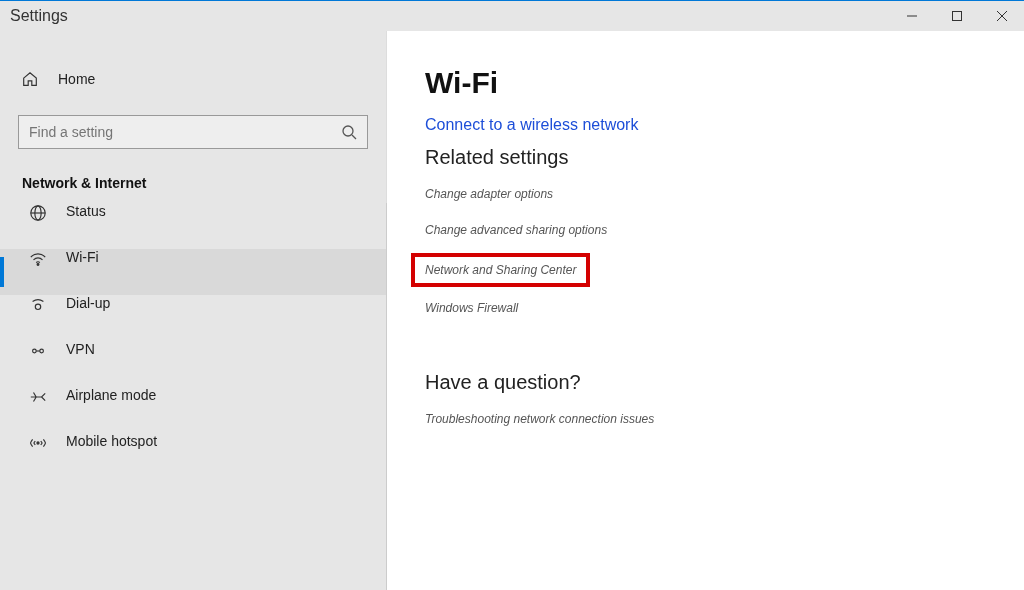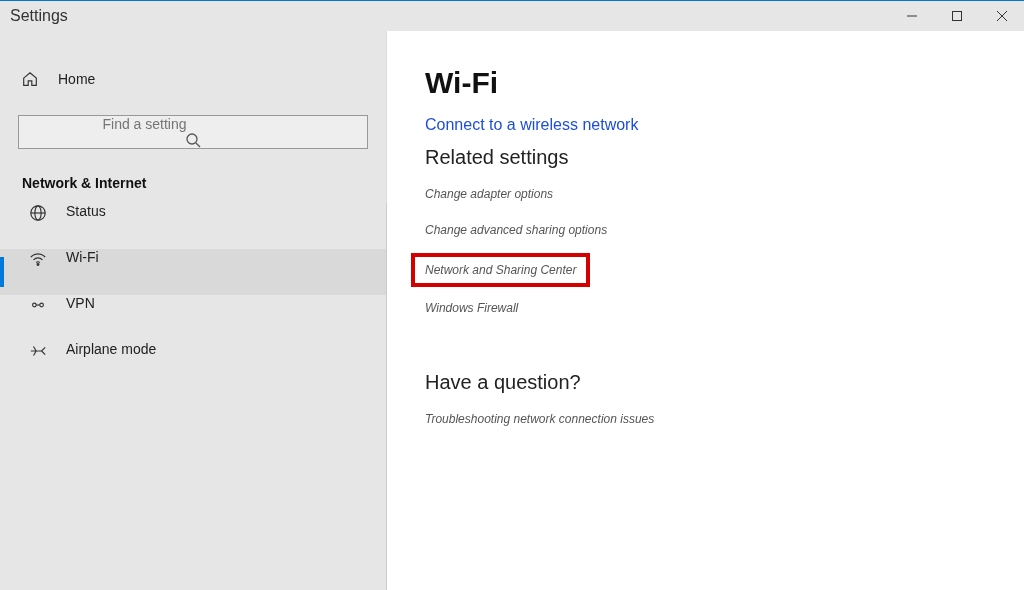--- a/index.html
+++ b/index.html
@@ -9,21 +9,21 @@
 .titlebar .title { font-size: 16px; padding-left: 10px; color: #333; flex: 0 0 auto; }
 .titlebar .spacer { flex: 1; }
 .titlebar .winbtn { width: 45px; height: 30px; display: flex; align-items: center; justify-content: center; color: #333; font-size: 10px; cursor: default; }
 .titlebar .winbtn svg { width: 10px; height: 10px; stroke: #333; stroke-width: 1; fill: none; }
 .body { flex: 1; display: flex; min-height: 0; }
 .sidebar { width: 387px; background: #e6e6e6; display: flex; flex-direction: column; padding-top: 25px; border-right: 1px solid #ddd; }
 .side-row { display: flex; align-items: center; height: 45px; padding-left: 20px; gap: 18px; cursor: default; }
 .side-row .icon { width: 20px; height: 20px; display: flex; align-items: center; justify-content: center; color: #333; }
 .side-row .icon svg { width: 18px; height: 18px; stroke: #333; stroke-width: 1.3; fill: none; }
 .side-row .label { font-size: 14px; color: #222; }
-.searchwrap { margin: 14px 18px 10px 18px; height: 34px; border: 1px solid #999; background: #eee; display: flex; align-items: center; padding: 0 10px; flex-direction: column; }
+.searchwrap { margin: 14px 18px 10px 18px; height: 34px; border: 1px solid #999; background: #eee; display: flex; align-items: center; padding: 0 10px; }
 .searchwrap input { flex: 1; border: none; background: transparent; outline: none; font-size: 14px; color: #444; }
 .searchwrap .sicon { width: 16px; height: 16px; }
 .searchwrap .sicon svg { width: 16px; height: 16px; stroke: #555; stroke-width: 1.3; fill: none; }
 .category { font-size: 14px; font-weight: 600; color: #111; padding: 16px 0 12px 22px; }
 .navlist { flex: 1; overflow: hidden; border-right: 1px solid #ccc; margin-right: -1px; }
 .nav-item { display: flex; height: 46px; padding-left: 28px; gap: 18px; cursor: default; }
 .nav-item.active { background: #d9d9d9; position: relative; }
 .nav-item.active::before { content: ""; position: absolute; left: 0; top: 8px; bottom: 8px; width: 4px; background: #0078d7; }
 .nav-item .icon { width: 20px; height: 20px; display: flex; align-items: center; justify-content: center; }
 .nav-item .icon svg { width: 18px; height: 18px; stroke: #333; stroke-width: 1.3; fill: none; }
@@ -105,20 +105,29 @@
                 <path d="M2 8 C6 3 14 3 18 8"></path>
                 <path d="M5 11 C8 8 12 8 15 11"></path>
                 <path d="M8 14 C9 13 11 13 12 14"></path>
                 <circle cx="10" cy="16" r="1" fill="#333"></circle>
               </svg>
           </span>
           <span class="label">Wi-Fi</span>
         </div>
 
 
+        <div class="nav-item">
+          <span class="icon">
+            <svg viewBox="0 0 20 20">
+                <path d="M4 6 Q10 2 16 6"></path>
+                <circle cx="10" cy="12" r="3"></circle>
+              </svg>
+          </span>
+          <span class="label">Dial-up</span>
+        </div>
 
         <div class="nav-item">
           <span class="icon">
             <svg viewBox="0 0 20 20">
                 <circle cx="6" cy="10" r="2"></circle>
                 <circle cx="14" cy="10" r="2"></circle>
                 <line x1="8" y1="10" x2="12" y2="10"></line>
               </svg>
           </span>
           <span class="label">VPN</span>
@@ -126,20 +135,32 @@
 
         <div class="nav-item">
           <span class="icon">
             <svg viewBox="0 0 20 20">
                 <path d="M2 10 L14 10 L18 6 M14 10 L18 14 M8 10 L5 5 M8 10 L5 15"></path>
               </svg>
           </span>
           <span class="label">Airplane mode</span>
         </div>
 
+        <div class="nav-item">
+          <span class="icon">
+            <svg viewBox="0 0 20 20">
+                <path d="M4 6 C1 10 1 10 4 14"></path>
+                <path d="M7 8 C5 10 5 10 7 12"></path>
+                <circle cx="10" cy="10" r="1.2" fill="#333"></circle>
+                <path d="M13 8 C15 10 15 10 13 12"></path>
+                <path d="M16 6 C19 10 19 10 16 14"></path>
+              </svg>
+          </span>
+          <span class="label">Mobile hotspot</span>
+        </div>
       </div>
     </div>
 
     <div class="main">
       <h1>Wi-Fi</h1>
       <h2>Connect to a wireless network</h2>
 
       <h3>Related settings</h3>
       <div class="linkblock">
         <span class="link plain">Change adapter options</span>

